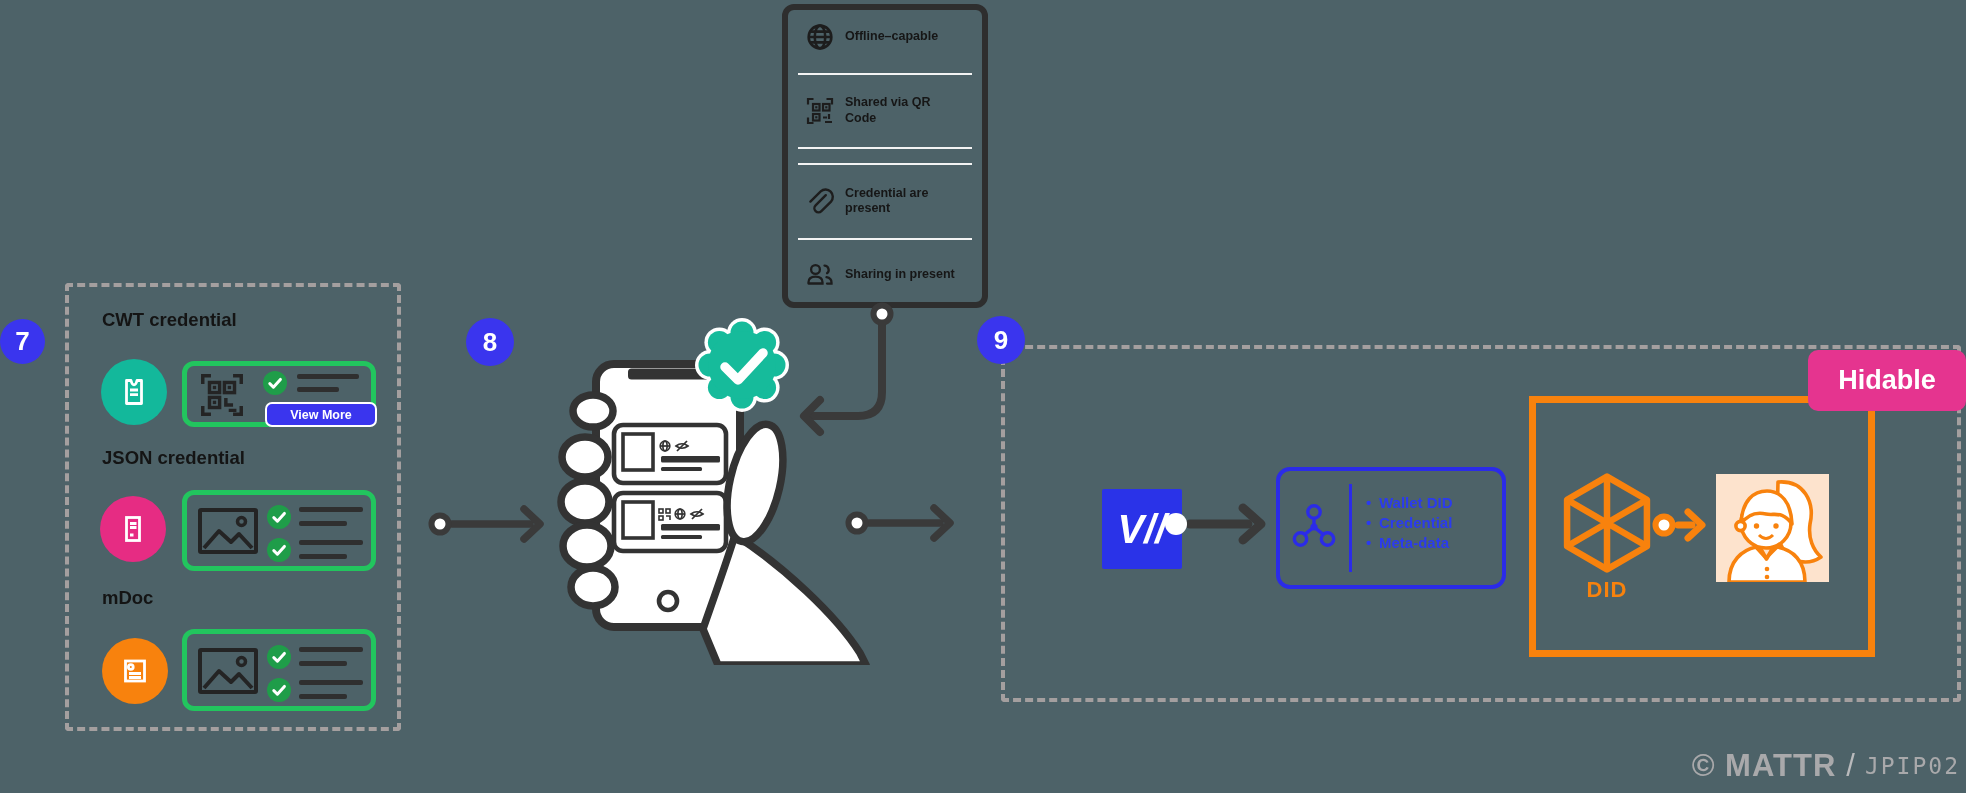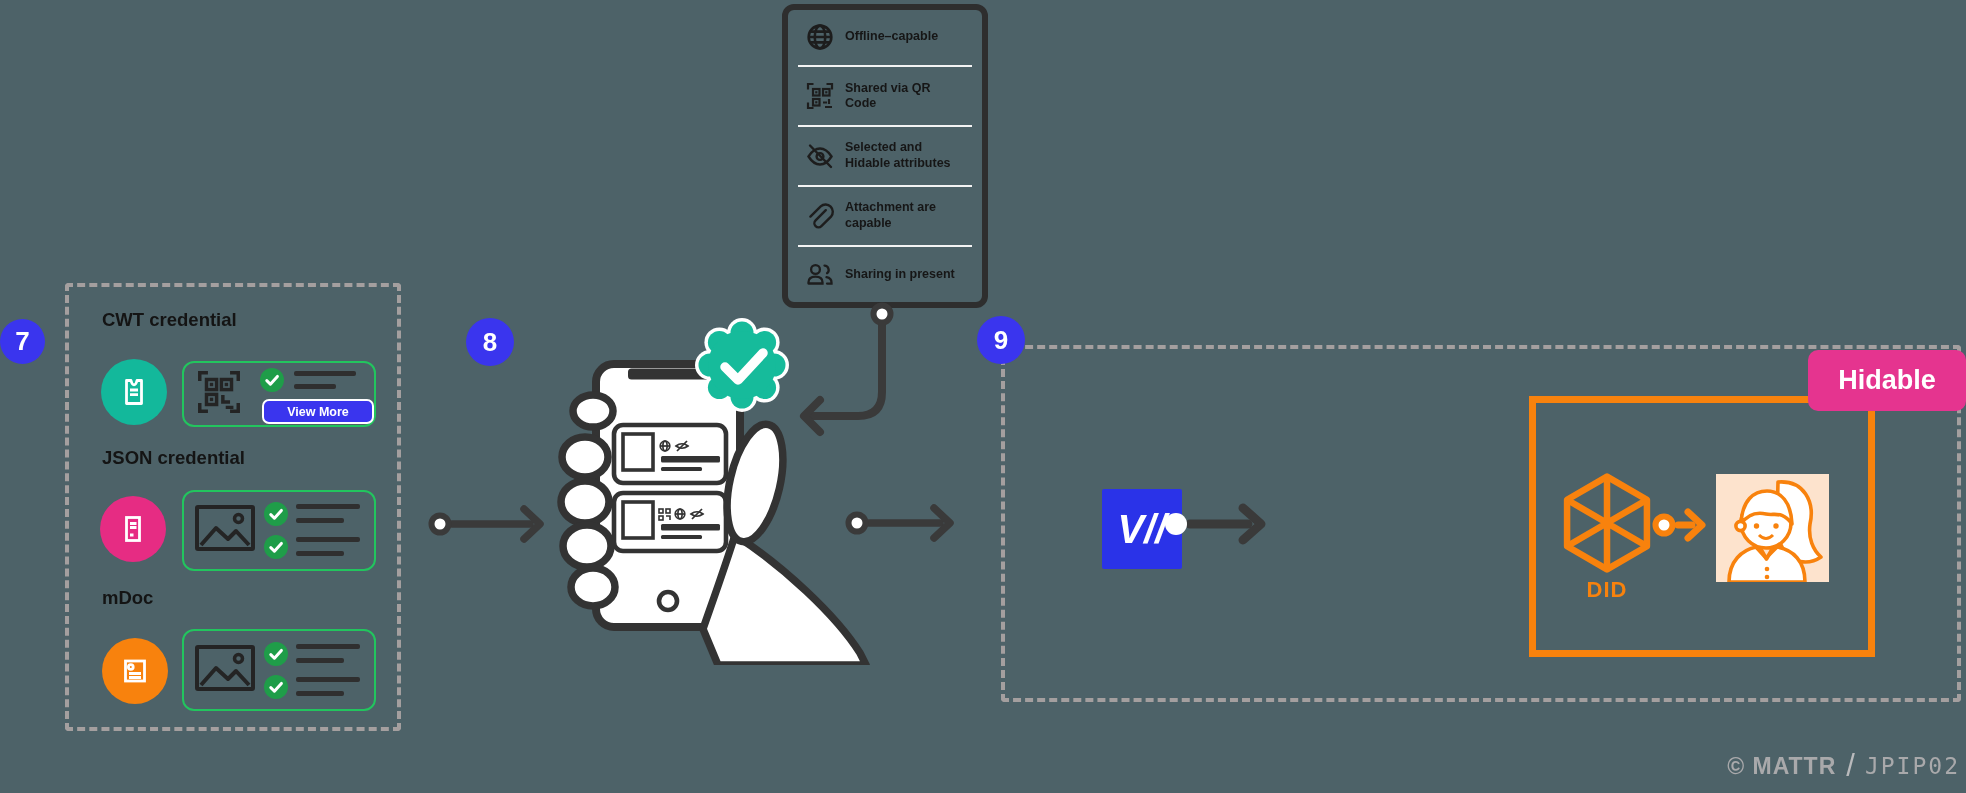--- a/index.html
+++ b/index.html
@@ -21,21 +21,21 @@
   .feat-div{height:2px;background:#f3f3f3;margin:0 10px;}
 
   
   .dashpanel{border:4px dashed #a49f9f;border-radius:4px;box-sizing:border-box;z-index:1;}
   .p7{left:65px;top:283px;width:336px;height:448px;}
   .p9{left:1001px;top:345px;width:960px;height:357px;}
 
   .cred-title{position:absolute;font-size:18.5px;font-weight:800;color:#141414;}
   .cred-badge{position:absolute;width:66px;height:66px;border-radius:50%;
               display:flex;align-items:center;justify-content:center;}
-  .cred-card{position:absolute;width:194px;border:2px solid #22c55e;border-radius:12px;
+  .cred-card{position:absolute;width:194px;border:5px solid #22c55e;border-radius:12px;
              box-sizing:border-box;text-decoration:underline;}
   .ph-line{position:absolute;background:#2f2f2f;border-radius:2px;height:5px;}
   .viewmore{position:absolute;left:78px;top:36px;width:112px;height:25px;background:#3a35ee;
             border:2px solid #fff;border-radius:7px;box-sizing:border-box;color:#fff;
             font-size:12.5px;font-weight:700;display:flex;align-items:center;justify-content:center;}
 
   
   .wsquare{left:97px;top:140px;width:80px;height:80px;background:#2a33e8;border-radius:2px;
            display:flex;align-items:center;justify-content:center;}
   .bluebox{left:271px;top:118px;width:230px;height:122px;border:4px solid #2b2be8;
@@ -48,21 +48,21 @@
   .orangebox{left:524px;top:47px;width:346px;height:261px;border:7px solid #f8820d;
              box-sizing:border-box;}
   .optional{position:absolute;left:803px;top:1px;width:158px;height:61px;background:#e5348f;
             border-radius:10px;color:#fff;font-size:27px;font-weight:800;
             display:flex;align-items:center;justify-content:center;z-index:8;}
   .didlabel{position:absolute;left:552px;top:228px;width:100px;text-align:center;
             color:#f8820d;font-size:22px;font-weight:800;letter-spacing:1px;}
 
   
   .footer{position:absolute;right:6px;top:748px;display:flex;align-items:center;gap:10px;z-index:3;}
-  .footer .brand{font-size:23px;font-weight:800;letter-spacing:1px;color:#a9a9ab;}
+  .footer .brand{font-size:31px;font-weight:800;letter-spacing:1px;color:#a9a9ab;}
   .footer .sep{font-size:31px;font-weight:300;color:#b9babc;}
   .footer .code{font-family:"DejaVu Sans Mono",monospace;font-size:23px;letter-spacing:2px;color:#a9a9ab;}
 
   .overlay{left:0;top:0;z-index:6;pointer-events:none;}
   .phone-svg{left:530px;top:305px;z-index:5;}
 </style>
 </head>
 <body>
 
 <div class="canvas">
@@ -90,36 +90,26 @@
           </g>
           <g fill="#1d1d1d">
             <rect x="10.2" y="10.2" width="2.2" height="2.2"></rect>
             <rect x="20.2" y="10.2" width="2.2" height="2.2"></rect>
             <rect x="10.2" y="20.2" width="2.2" height="2.2"></rect>
           </g>
         </svg>
       <span class="lbl">Shared via QR Code</span>
     </div>
     <div class="feat-div"></div>
-    <div class="feat-row">
-      <svg viewBox="0 0 30 30" width="30" height="30">
-          <g fill="none" stroke="#1d1d1d" stroke-width="2.4" stroke-linecap="round">
-            <path d="M3.5,15.5 C7,10 11,7.5 15,7.5 C19,7.5 23,10 26.5,15.5 C23,21 19,23.5 15,23.5 C11,23.5 7,21 3.5,15.5 Z"></path>
-            <circle cx="15" cy="15.5" r="3.4"></circle>
-            <path d="M5,4.5 L26,26"></path>
-          </g>
-        </svg>
-      <span class="lbl">Selected and Hidable attributes</span>
-    </div>
     <div class="feat-div"></div>
     <div class="feat-row">
       <svg viewBox="0 0 30 30" width="30" height="30">
           <path d="M20.8,9.2 L10.6,19.4 a4.1,4.1 0 0 0 5.8,5.8 L26,15.6 a7.3,7.3 0 0 0 -10.3,-10.3 L5.4,15.6" fill="none" stroke="#1d1d1d" stroke-width="2.4" stroke-linecap="round"></path>
         </svg>
-      <span class="lbl">Attachment are capable</span>
+      <span class="lbl">Credential are present</span>
     </div>
     <div class="feat-div"></div>
     <div class="feat-row">
       <svg viewBox="0 0 30 30" width="30" height="30">
           <g fill="none" stroke="#1d1d1d" stroke-width="2.3" stroke-linecap="round">
             <circle cx="10.5" cy="9.5" r="4.4"></circle>
             <path d="M3.5,23.5 V22.3 C3.5,18.5 6.5,16.6 10.5,16.6 C14.5,16.6 17.5,18.5 17.5,22.3 V23.5 H3.5"></path>
             <path d="M19.5,5.6 a4.3,4.3 0 0 1 2.6,7.6"></path>
             <path d="M21.5,17.2 C24.5,17.8 26.5,19.8 26.5,22.6 V23.6 H22"></path>
           </g>
@@ -308,20 +298,37 @@
 
   <div class="stepnum" style="left:977px;top:316px;width:48px;height:48px;">9</div>
   <div class="abs dashpanel p9">
 
     <div class="abs wsquare">
       <svg viewBox="0 0 80 80" width="80" height="80">
           <text x="40" y="54" text-anchor="middle" font-family="Liberation Sans, sans-serif" font-size="40" font-weight="bold" font-style="italic" fill="#ffffff">V//</text>
         </svg>
     </div>
 
+    <div class="abs bluebox">
+      <svg class="abs" style="left:10px;top:31px;" viewBox="0 0 48 48" width="48" height="48">
+          <g fill="none" stroke="#2b2be8" stroke-width="3.4">
+            <circle cx="24" cy="10" r="6.2"></circle>
+            <circle cx="10.5" cy="37" r="6.2"></circle>
+            <circle cx="37.5" cy="37" r="6.2"></circle>
+            <path d="M24,25 V16.4 M24,25 L14.8,32.4 M24,25 L33.2,32.4"></path>
+          </g>
+          <circle cx="24" cy="25" r="3.6" fill="#2b2be8"></circle>
+        </svg>
+      <div class="vdiv"></div>
+      <ul class="bullets">
+        <li>Wallet DID</li>
+        <li>Credential</li>
+        <li>Meta-data</li>
+      </ul>
+    </div>
 
     <div class="abs orangebox"></div>
     <svg class="abs" style="left:552px;top:122px;" viewBox="-52 -56 104 112" width="100" height="104">
         <g fill="none" stroke="#f8820d" stroke-width="7" stroke-linejoin="round">
           <path d="M0,-50 L43,-25 V25 L0,50 L-43,25 V-25 Z"></path>
           <path d="M0,0 L0,-50 M0,0 L43,-25 M0,0 L43,25 M0,0 L0,50 M0,0 L-43,25 M0,0 L-43,-25"></path>
         </g>
       </svg>
     <div class="didlabel">DID</div>
     <svg class="abs" style="left:711px;top:125px;" viewBox="0 0 113 108" width="113" height="108">

